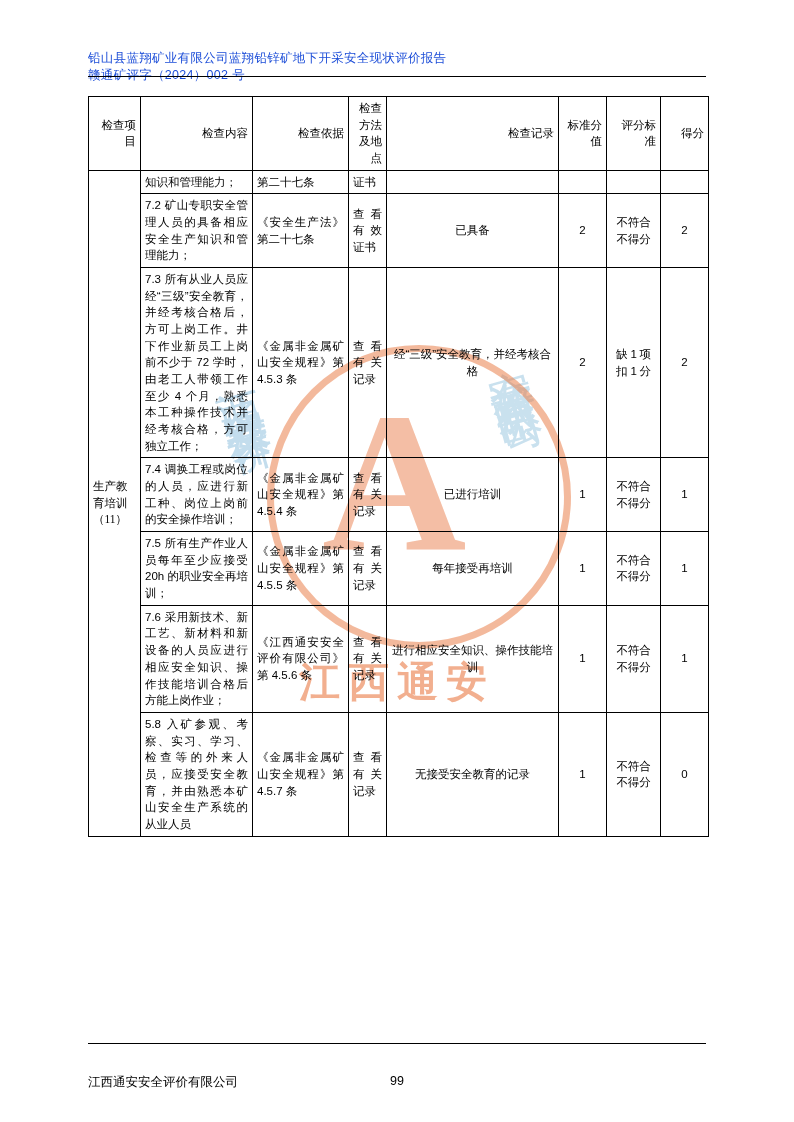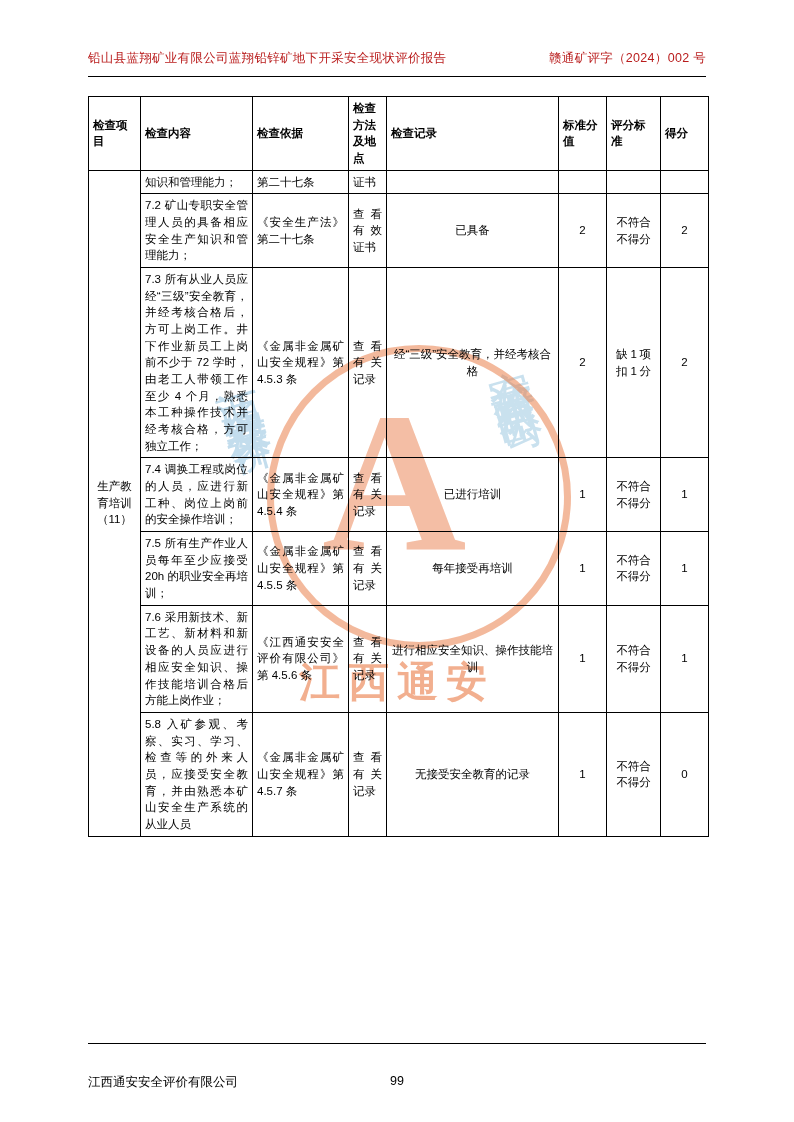--- a/index.html
+++ b/index.html
@@ -21,22 +21,23 @@
   
   .page-header {
     position: absolute;
     top: 50px;
     left: 88px;
     right: 88px;
     display: flex;
     justify-content: space-between;
     align-items: baseline;
     font-size: 12.5px;
-    color: #b91c1c;
+    color: #1d4ed8;
     letter-spacing: 0.3px;
+    flex-direction: column;
   }
   .header-rule {
     position: absolute;
     top: 76px;
     left: 88px;
     right: 88px;
     height: 1px;
     background: #000;
   }
 
@@ -156,43 +157,43 @@
   }
   table.checklist td, table.checklist th {
     border: 1px solid #000;
     padding: 3px 4px;
     vertical-align: middle;
     font-size: 11.5px;
     line-height: 1.45;
     background: transparent;
   }
   th.head {
-    text-align: left;
-    font-weight: bold;
+    text-align: right;
+    font-weight: normal;
     font-size: 12px;
     padding: 8px 2px;
   }
   .c-item    { width: 52px; }
   .c-content { width: 112px; }
   .c-basis   { width: 96px; }
   .c-method  { width: 38px; }
   .c-record  { width: 172px; }
   .c-std     { width: 48px; }
   .c-crit    { width: 54px; }
   .c-score   { width: 48px; }
 
   .ctr { text-align: center; }
   .just { text-align: justify; text-align-last: left; }
   .narrow-head {
     writing-mode: horizontal-tb;
     line-height: 1.25;
   }
   .vcell {
-    text-align: center;
     line-height: 1.3;
+    font-family: Liberation Serif, serif;
   }
   .tight { letter-spacing: -0.2px; }
 </style>
 </head>
 <body>
 
 <div class="page">
 
   <div class="page-header">
     <span>铅山县蓝翔矿业有限公司蓝翔铅锌矿地下开采安全现状评价报告</span>

